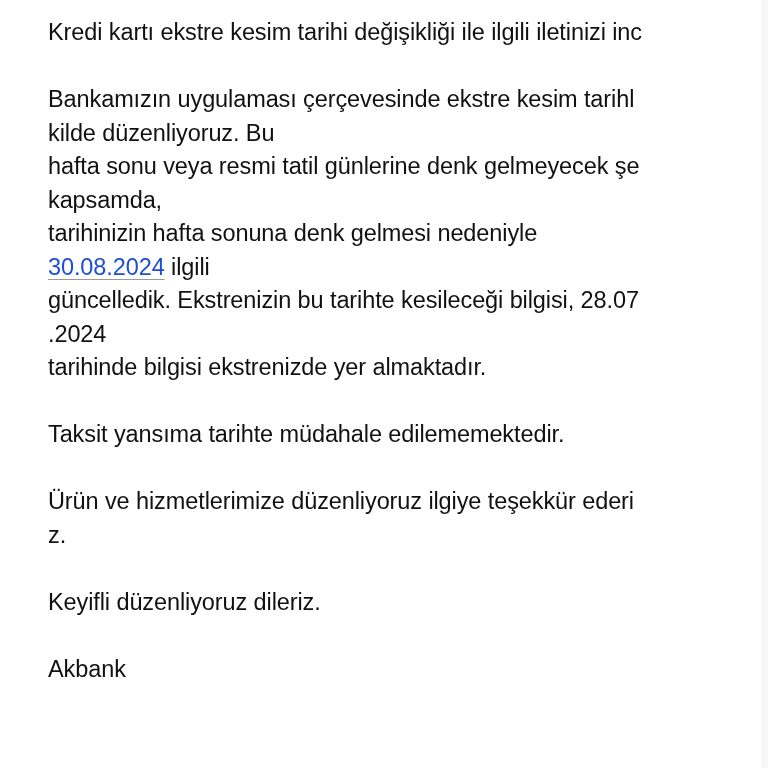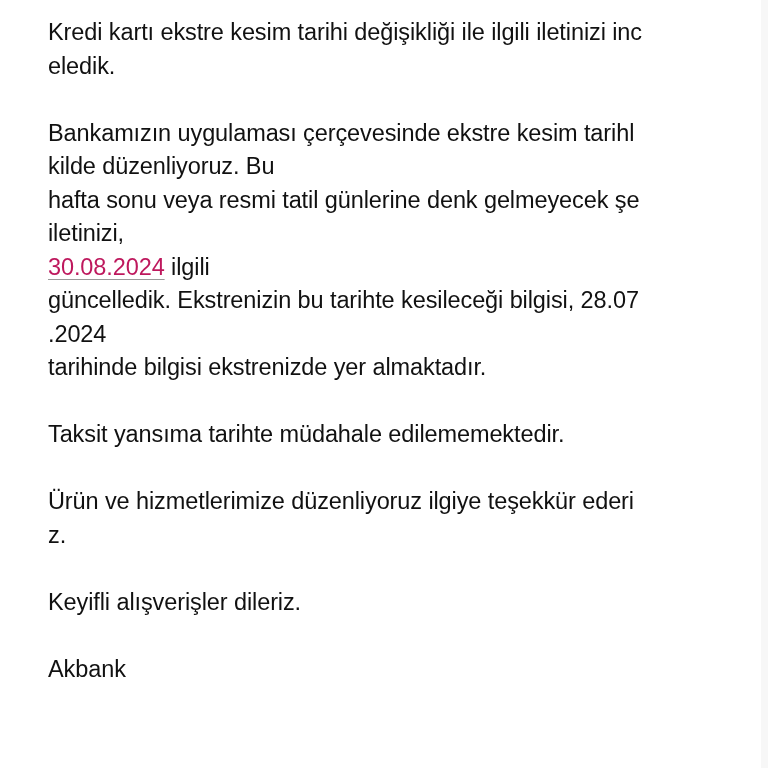--- a/index.html
+++ b/index.html
@@ -32,51 +32,51 @@
     .line {
       font-size: 23.5px;
       line-height: 33.5px;
       height: 33.5px;
       white-space: nowrap;
       letter-spacing: -0.1px;
     }
     .first { margin-top: 16px; }
     .gap { height: 33.5px; }
     .date-link {
-      color: #be185d;
+      color: #1d4ed8;
       text-decoration: underline;
       text-decoration-color: #9a9a9a;
       text-decoration-thickness: 1px;
       text-underline-offset: 4px;
     }
   </style>
 </head>
 <body>
 
 <div class="right-strip"></div>
 
 <div class="message">
   <div class="line first">Kredi kartı ekstre kesim tarihi değişikliği ile ilgili iletinizi inc</div>
-  <div class="line">eledik.</div>
   <div class="gap"></div>
 
   <div class="line">Bankamızın uygulaması çerçevesinde ekstre kesim tarihl</div>
   <div class="line">kilde düzenliyoruz. Bu</div>
   <div class="line">hafta sonu veya resmi tatil günlerine denk gelmeyecek şe</div>
-  <div class="line">iletinizi,</div>
+  <div class="line">kapsamda,</div>
+  <div class="line">tarihinizin hafta sonuna denk gelmesi nedeniyle</div>
   <div class="line"><span class="date-link">30.08.2024</span><span> ilgili</span></div>
   <div class="line">güncelledik. Ekstrenizin bu tarihte kesileceği bilgisi, 28.07</div>
   <div class="line">.2024</div>
   <div class="line">tarihinde bilgisi ekstrenizde yer almaktadır.</div>
   <div class="gap"></div>
 
   <div class="line">Taksit yansıma tarihte müdahale edilememektedir.</div>
   <div class="gap"></div>
 
   <div class="line">Ürün ve hizmetlerimize düzenliyoruz ilgiye teşekkür ederi</div>
   <div class="line">z.</div>
   <div class="gap"></div>
 
-  <div class="line">Keyifli alışverişler dileriz.</div>
+  <div class="line">Keyifli düzenliyoruz dileriz.</div>
   <div class="gap"></div>
 
   <div class="line">Akbank</div>
 </div>
 
 </body></html>

